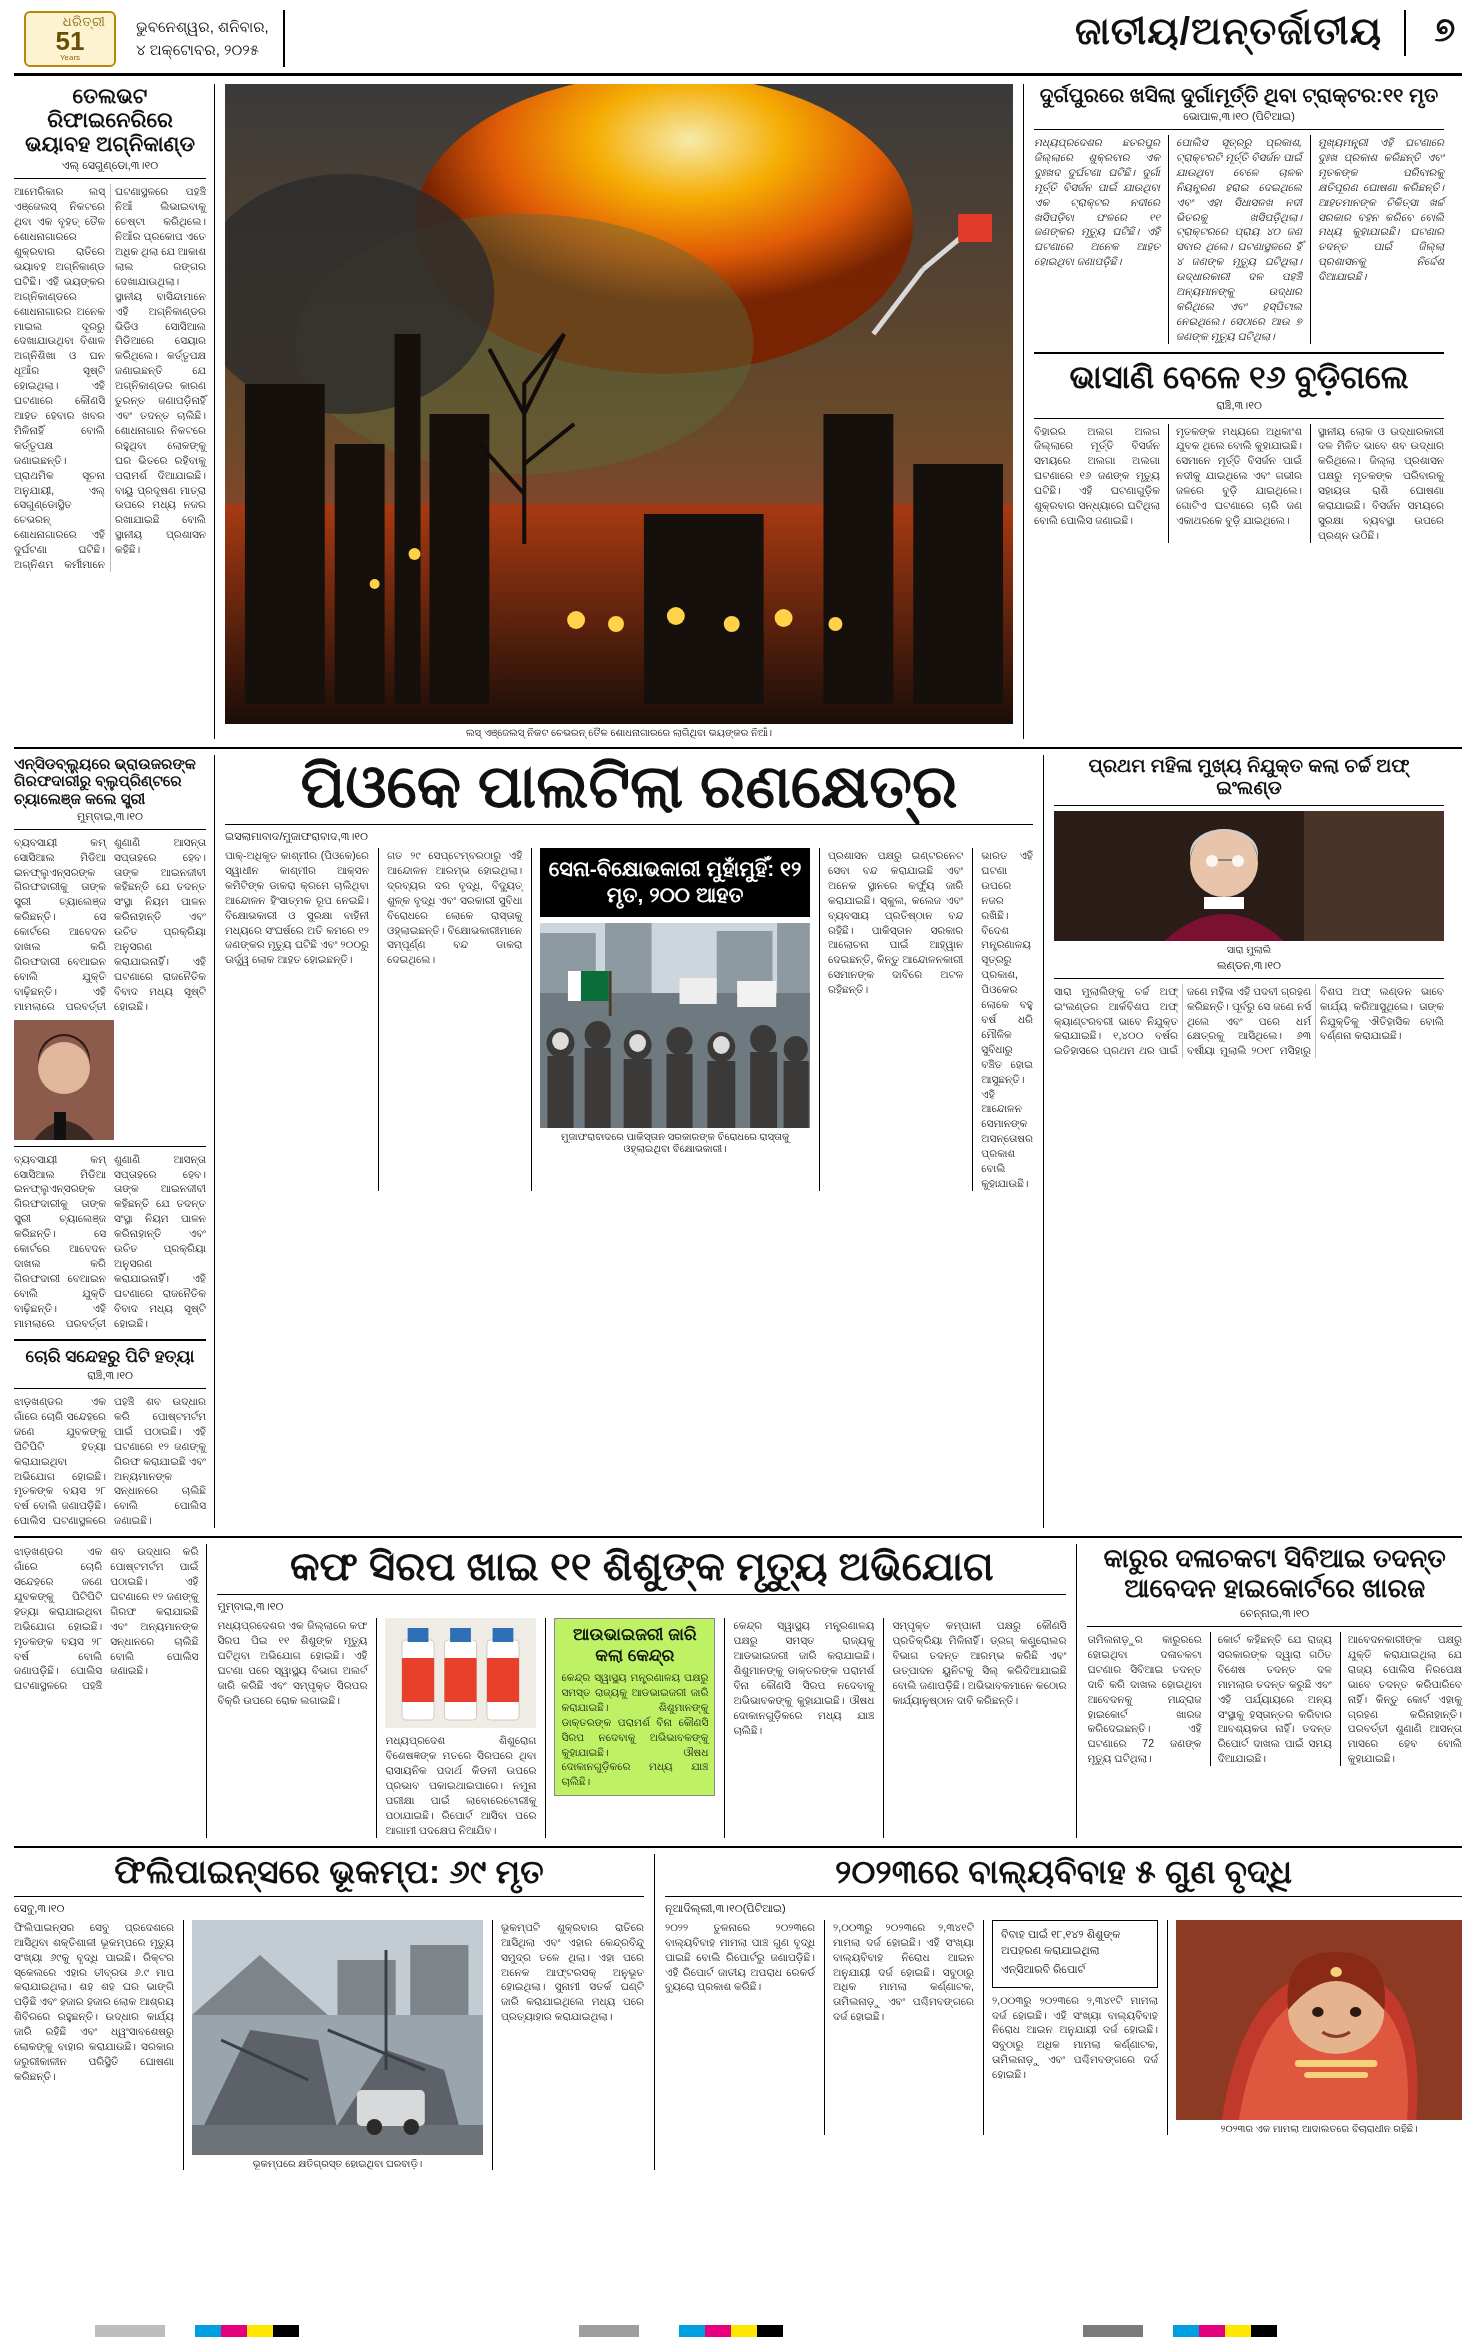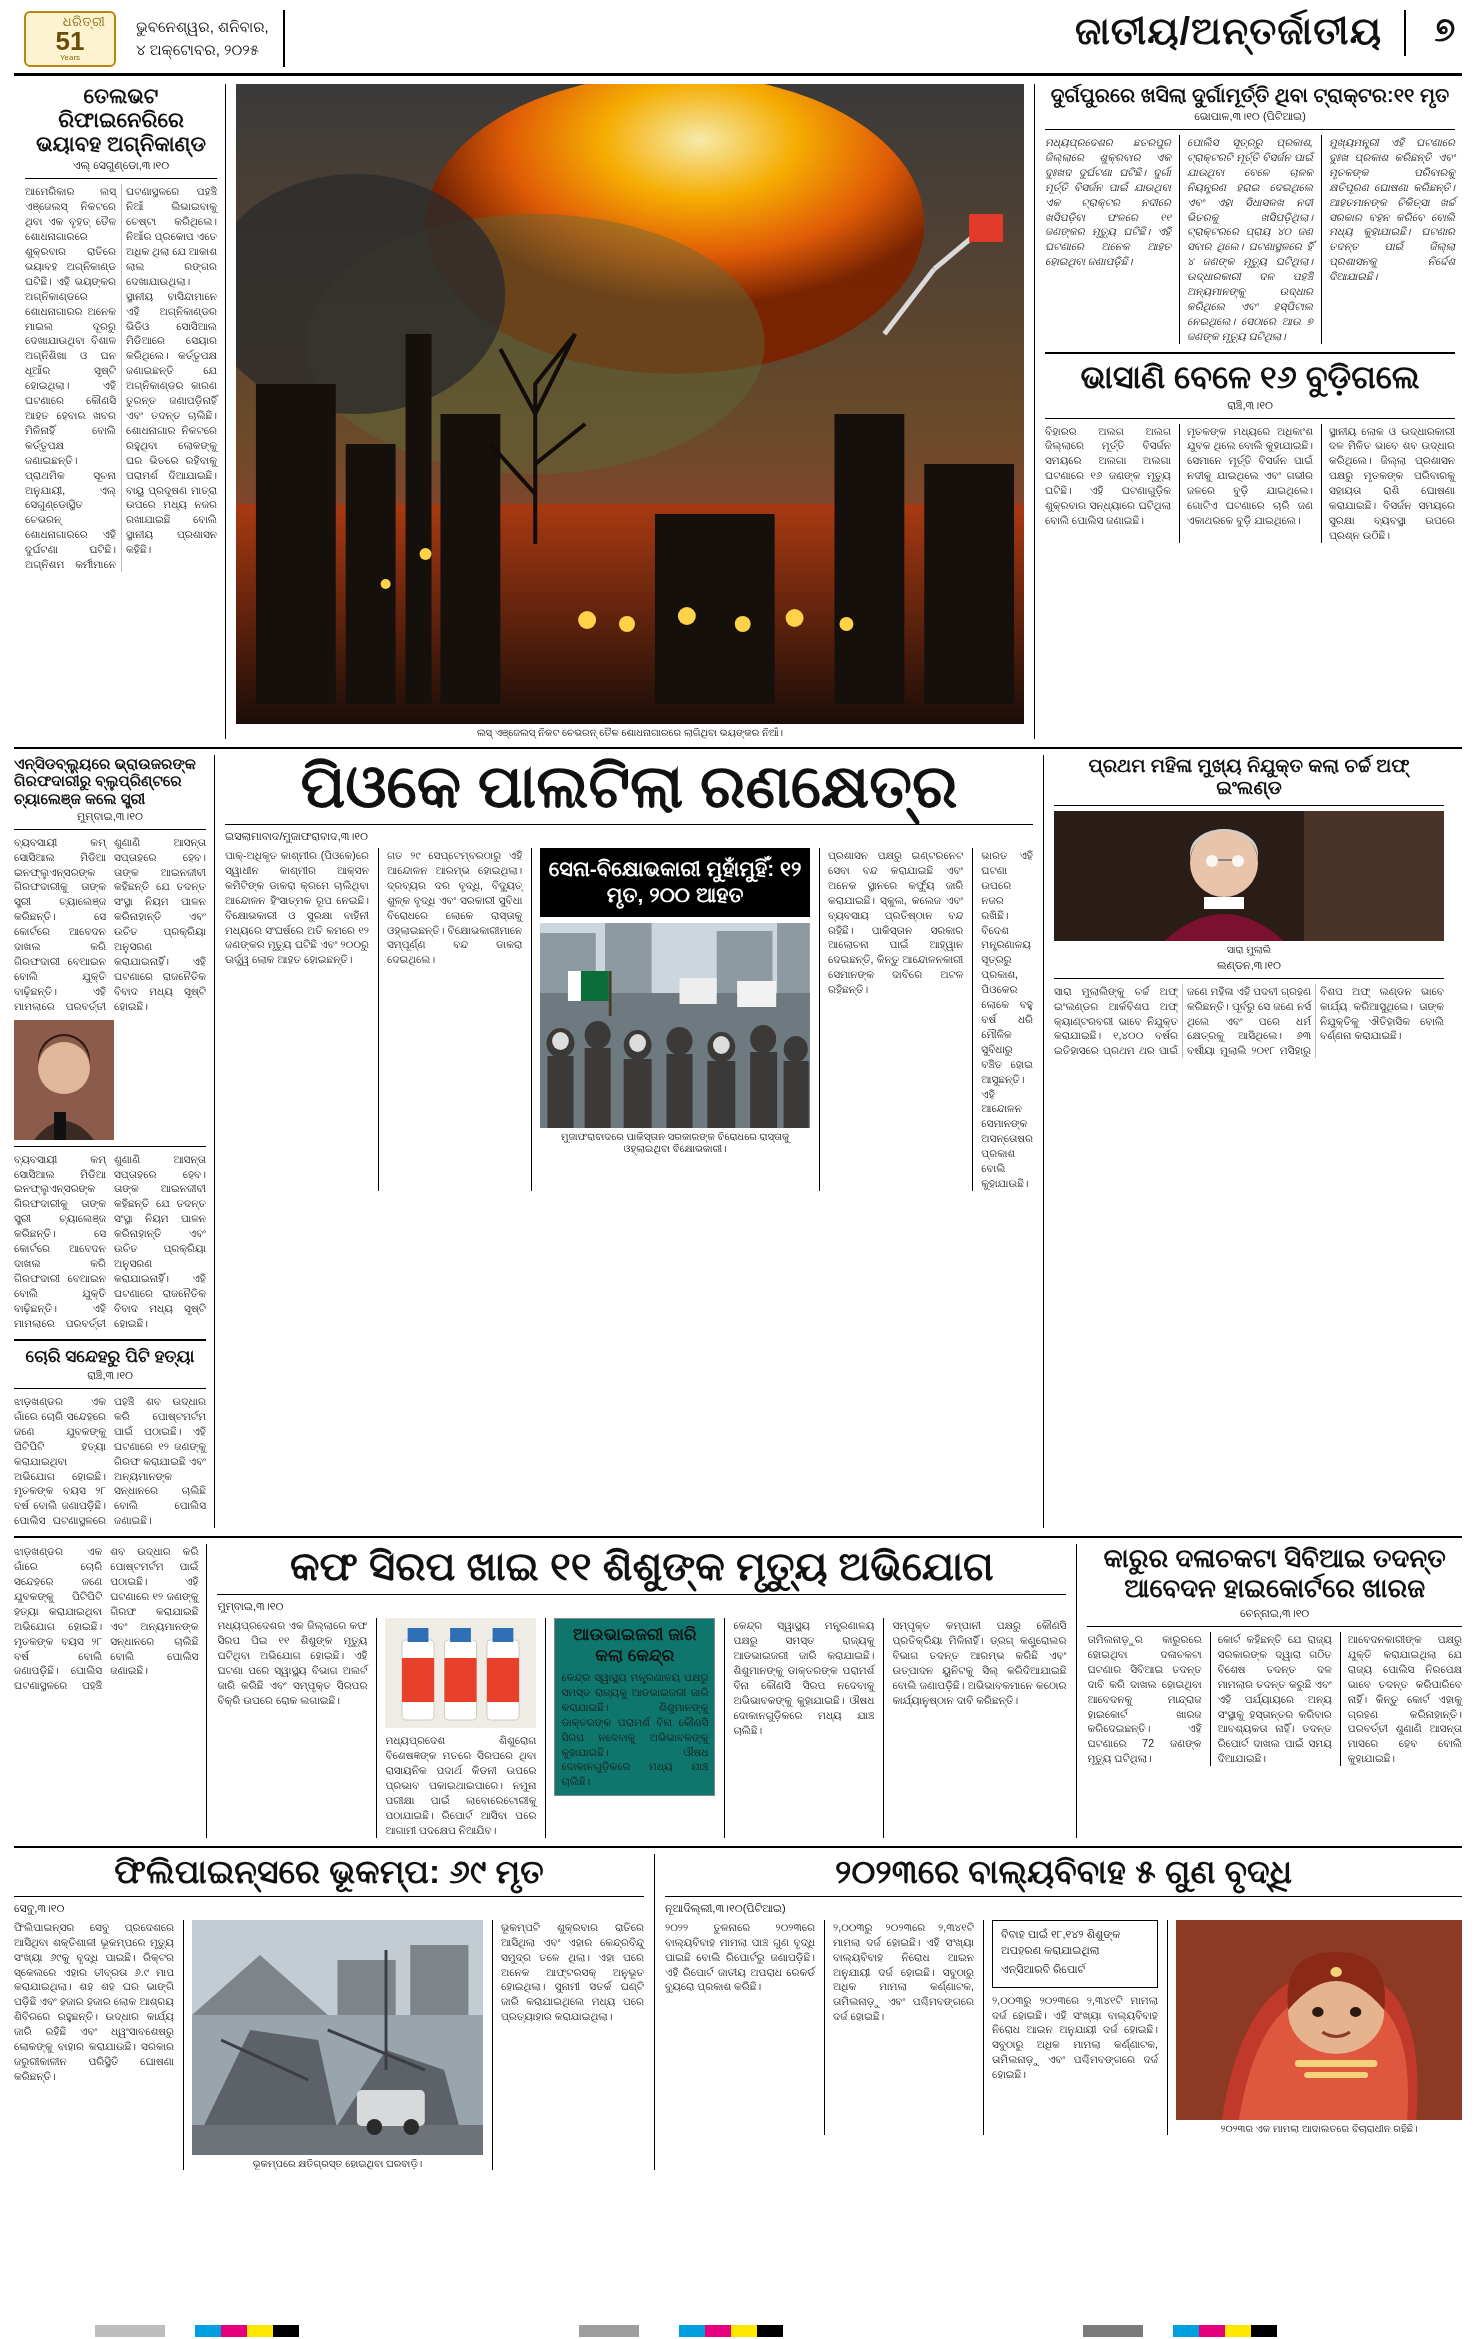--- a/index.html
+++ b/index.html
@@ -33,34 +33,34 @@
   .hl { font-weight:bold; line-height:1.15; }
   .byline { text-align:center; font-size:11px; margin:3px 0 5px 0; }
   .body-text { font-size:10.5px; line-height:1.42; text-align:justify; color:#1a1a1a; }
   .caption { font-size:10px; text-align:center; margin-top:3px; }
   .vsep { border-left:1px solid #000; }
 
   .photo { background:#2b2b2b; position:relative; overflow:hidden; }
   .cols2 { column-count:2; column-gap:10px; column-rule:1px solid #bbb; }
 
   
-  .top-block { display:flex; margin-top:8px;margin-left:11px; }
+  .top-block { display:flex; margin-top:8px; }
   .tb-left { width:200px; padding-right:8px; }
   .tb-left .hl { font-size:21px; text-align:center; }
   .tb-mid { width:810px; padding:0 10px; border-left:1px solid #000; border-right:1px solid #000; }
   .tb-right { width:420px; padding-left:10px; }
   .tb-right .hl { font-size:20px; text-align:center; }
 
   
   .mega { font-size:60px; font-weight:bold; text-align:center; letter-spacing:0px; line-height:1.05; }
   .big2 { font-size:40px; font-weight:bold; text-align:center; line-height:1.1; }
   .big3 { font-size:32px; font-weight:bold; text-align:center; line-height:1.12; }
 
   .blackbox { background:#000; color:#fff; text-align:center; font-weight:bold; font-size:21px; padding:8px 6px; line-height:1.25; }
-  .greybox { background:#0f766e; border:1px solid #888; padding:6px; }
+  .greybox { background:#bef264; border:1px solid #888; padding:6px; }
   .greybox .gb-title { text-align:center; font-weight:bold; font-size:17px; line-height:1.2; margin-bottom:4px; }
 
   .bullet-box { border:1px solid #000; padding:6px 8px; font-size:11px; line-height:1.45; }
   .bullet-box div { margin-bottom:3px; }
 
   
   .colorbar { position:absolute; left:0; bottom:0; width:1476px; height:16px; display:flex; align-items:center; }
   .cb-seg { height:12px; }
 
   .portrait { background:#4a4a4a; }

